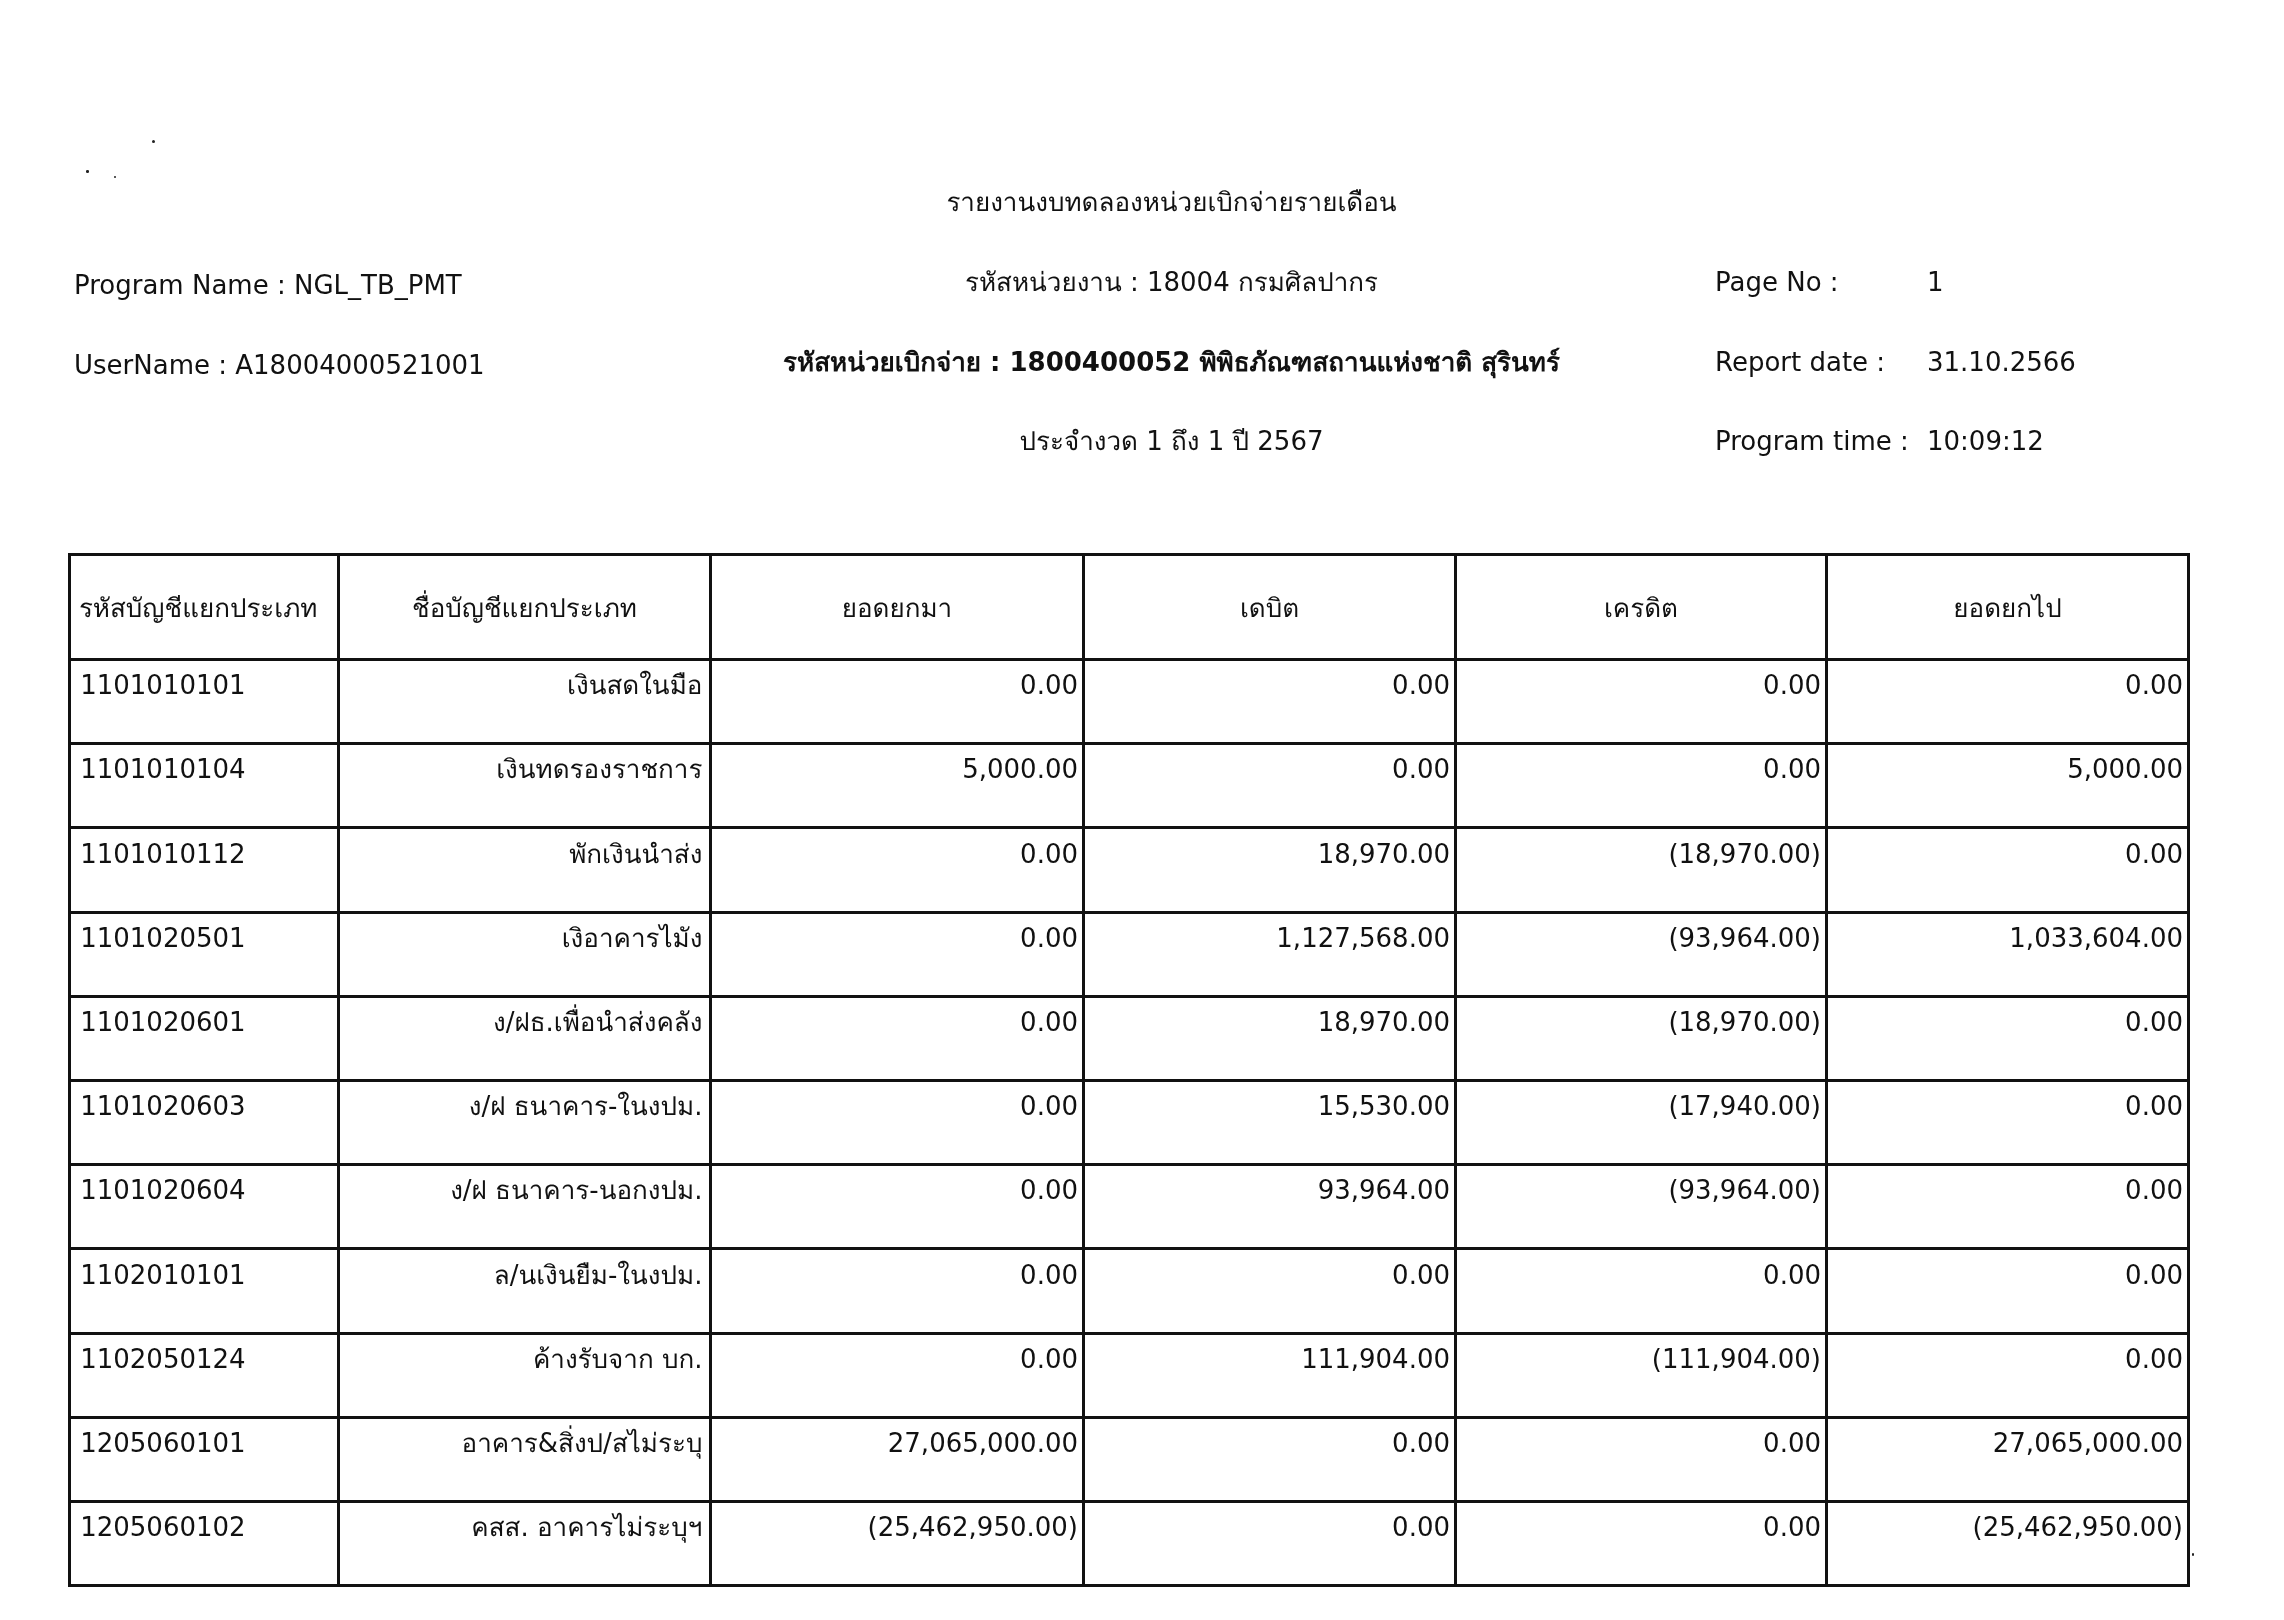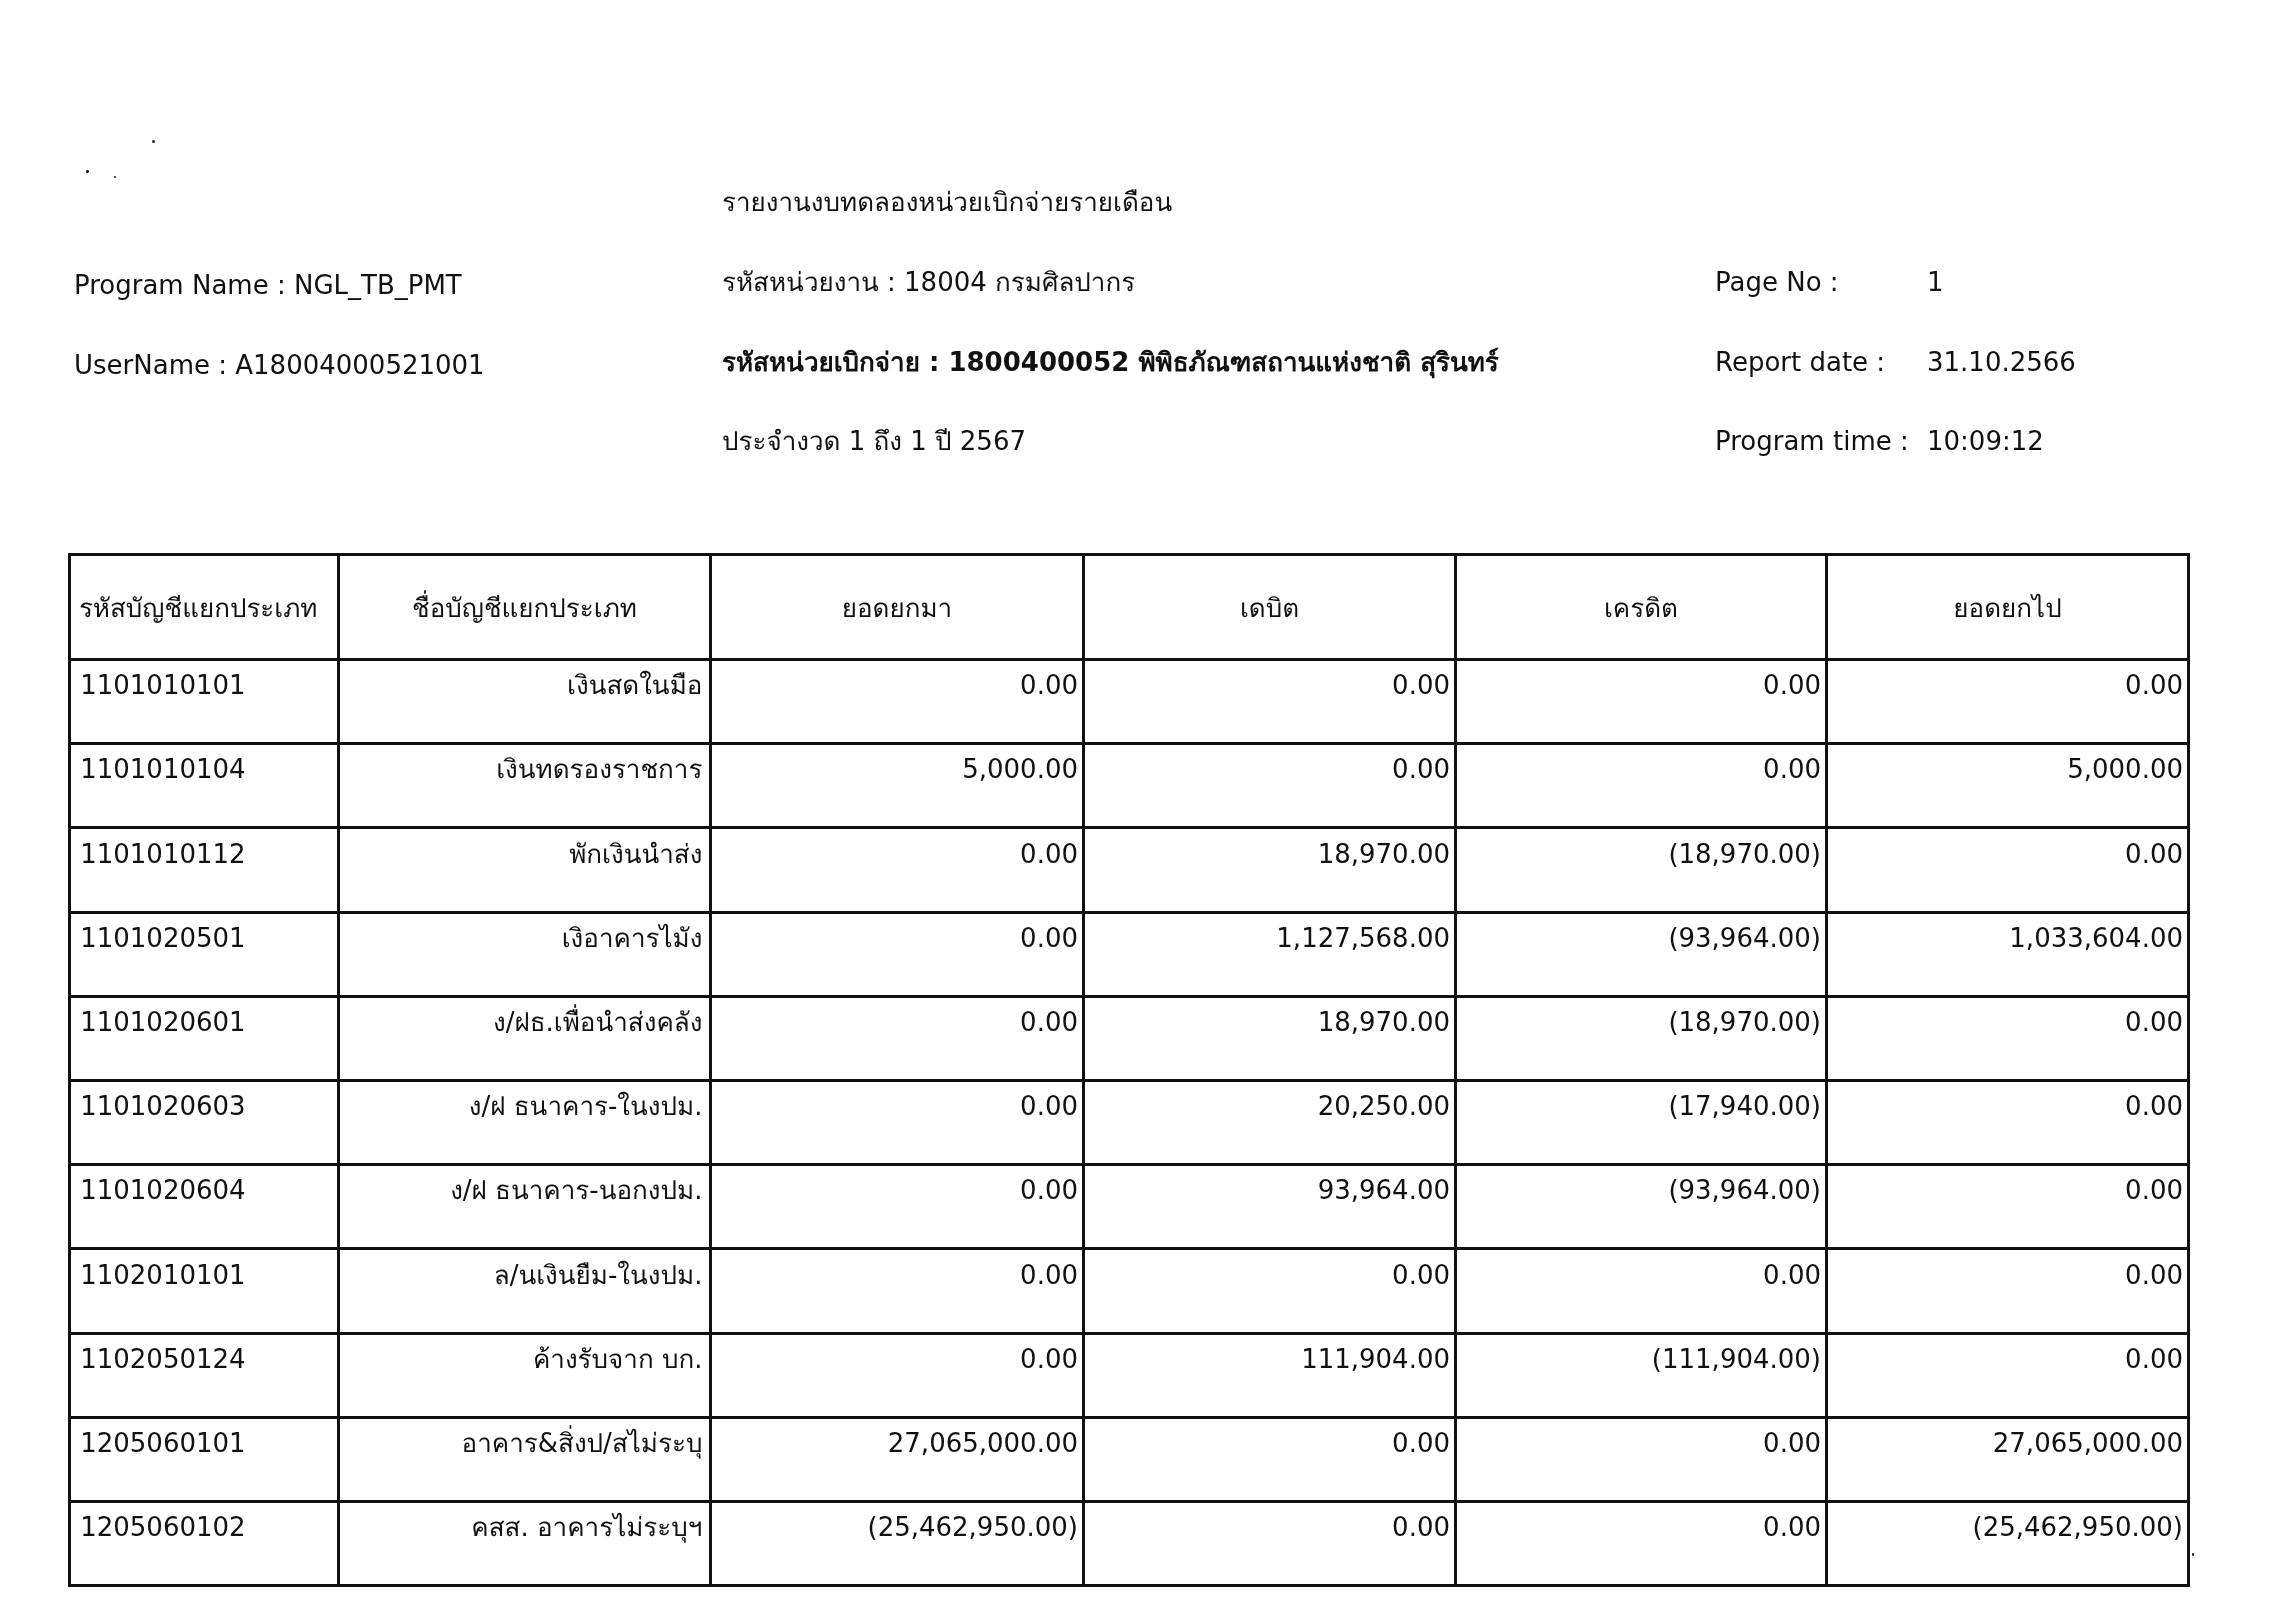--- a/index.html
+++ b/index.html
@@ -14,20 +14,21 @@
       overflow: hidden;
       font-family: "DejaVu Sans", "Liberation Sans", sans-serif;
       color: #111111;
     }
     .abs { position: absolute; white-space: nowrap; margin-left: 6px; }
     .hdr-text { font-size: 26px; line-height: 33px; }
     .center-line {
       position: absolute;
       left: 722px;
       width: 899px;
+      text-align: center;
       font-size: 26px;
       line-height: 33px;
     }
     .meta-label { position: absolute; left: 1715px; font-size: 26px; line-height: 33px; }
     .meta-value { position: absolute; left: 1927px; font-size: 26px; line-height: 33px; }
 
     .speck { position: absolute; background: #222; border-radius: 50%; }
 
     table.tb {
       position: absolute;
@@ -142,21 +143,21 @@
       <td class="name">ง/ฝธ.เพื่อนำส่งคลัง</td>
       <td class="num">0.00</td>
       <td class="num">18,970.00</td>
       <td class="num">(18,970.00)</td>
       <td class="num">0.00</td>
     </tr>
     <tr>
       <td class="code">1101020603</td>
       <td class="name">ง/ฝ ธนาคาร-ในงปม.</td>
       <td class="num">0.00</td>
-      <td class="num">20,250.00</td>
+      <td class="num">15,530.00</td>
       <td class="num">(17,940.00)</td>
       <td class="num">0.00</td>
     </tr>
     <tr>
       <td class="code">1101020604</td>
       <td class="name">ง/ฝ ธนาคาร-นอกงปม.</td>
       <td class="num">0.00</td>
       <td class="num">93,964.00</td>
       <td class="num">(93,964.00)</td>
       <td class="num">0.00</td>

